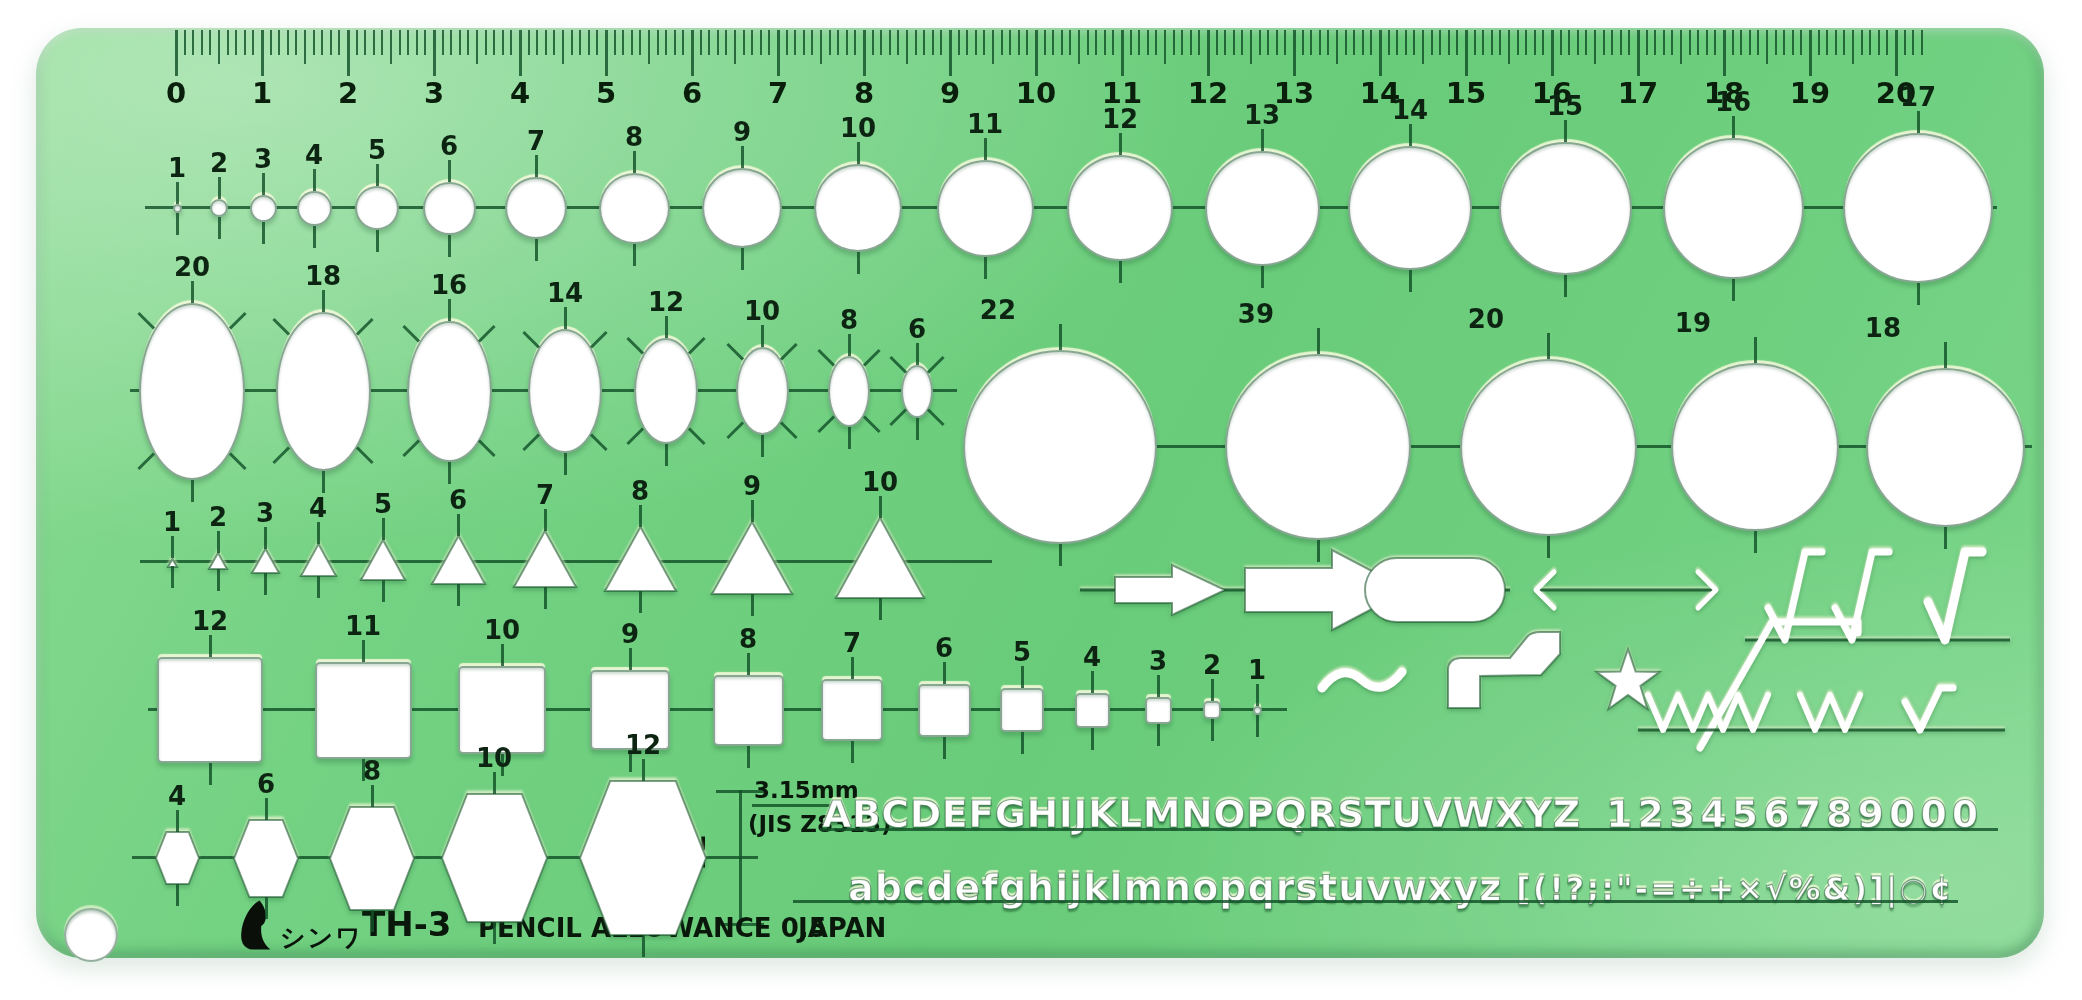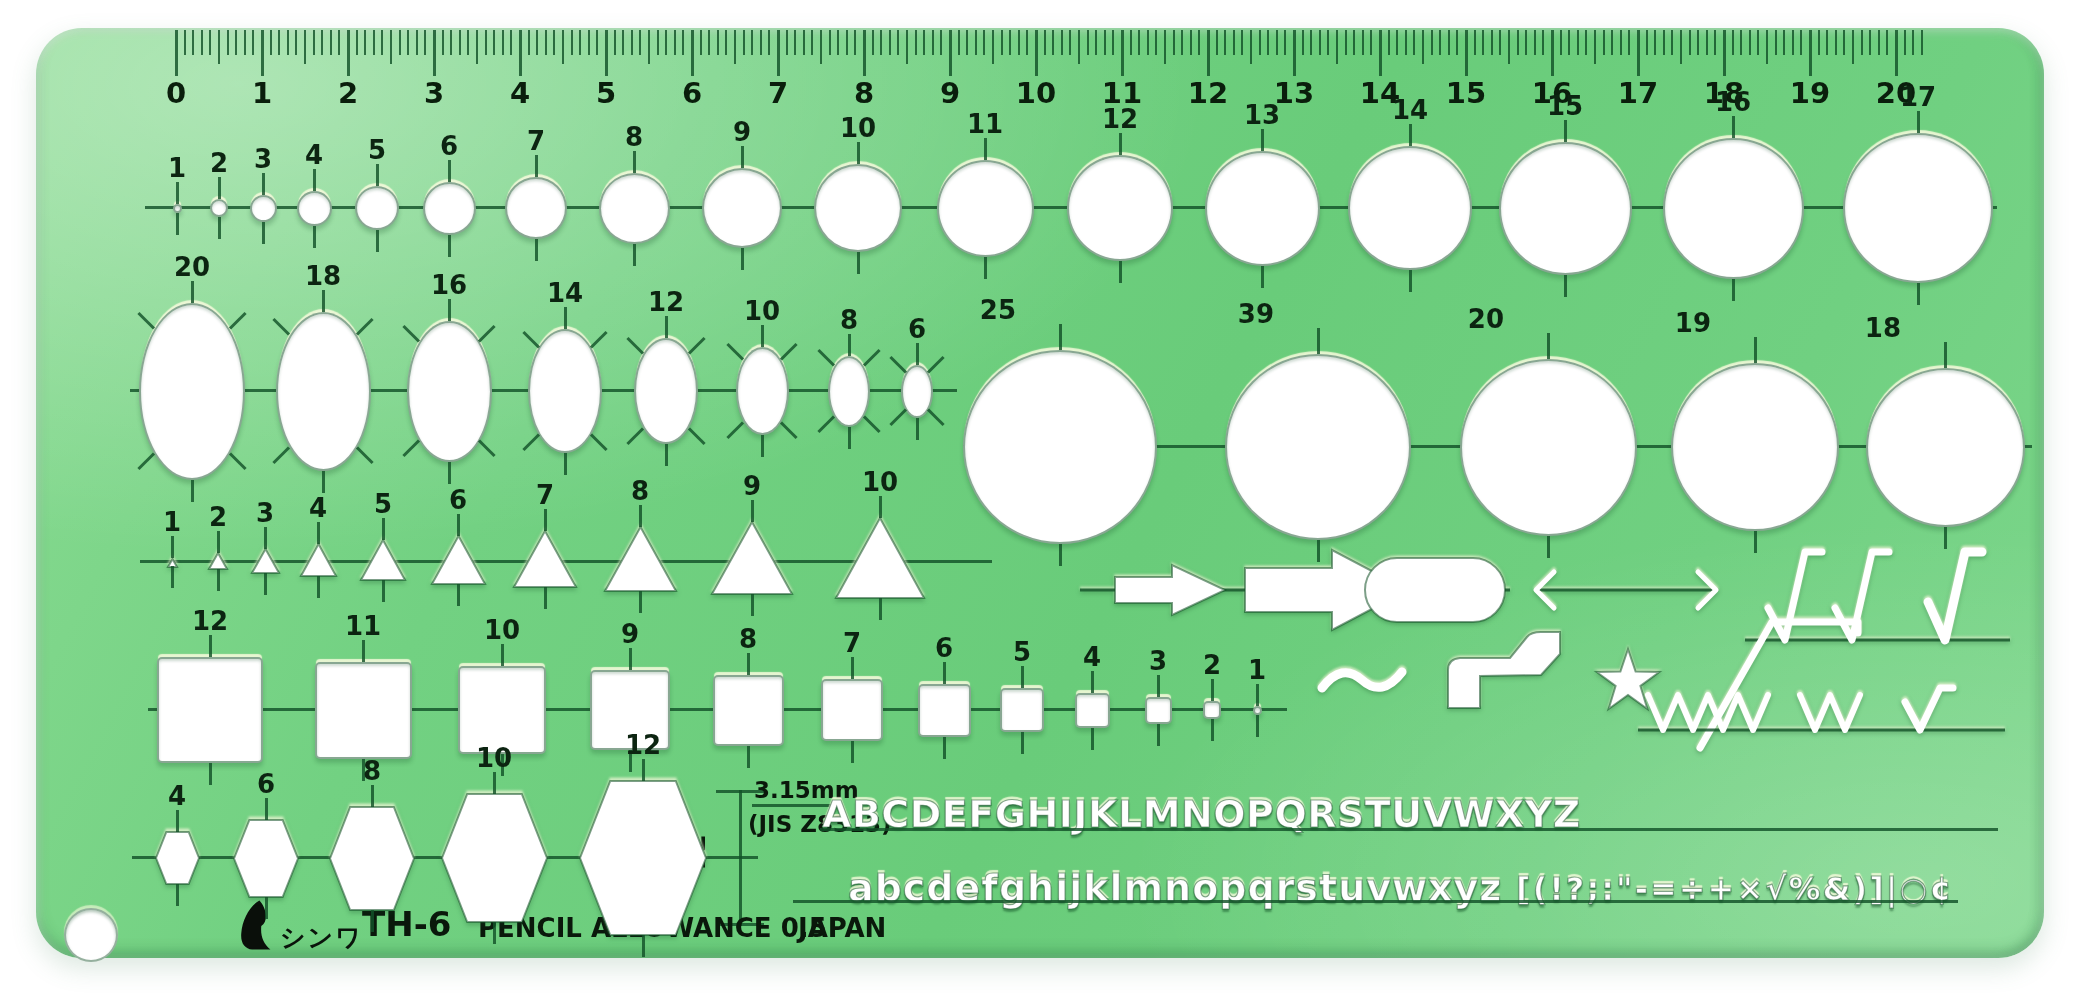--- a/index.html
+++ b/index.html
@@ -45,20 +45,21 @@
 
   <div class="gline" style="left:739px;top:790px;width:3px;height:136px"></div>
   <div class="gline" style="left:716px;top:790px;width:48px;height:3px"></div>
   <div class="gline" style="left:716px;top:923px;width:48px;height:3px"></div>
   <div class="print-text" style="left:678px;top:838px;font-size:26px;transform:rotate(-90deg)">12</div>
   <div class="print-text" style="left:754px;top:778px;font-size:23px">3.15mm</div>
   <div class="gline" style="left:752px;top:804px;width:86px;height:3px"></div>
   <div class="print-text" style="left:748px;top:812px;font-size:23px">(JIS Z8313)</div>
 
   <div class="stencil-text" style="left:822px;top:792px;font-size:38px;letter-spacing:0.5px">ABCDEFGHIJKLMNOPQRSTUVWXYZ</div>
+  <div class="stencil-text" style="left:1606px;top:792px;font-size:38px;letter-spacing:5px">123456789000</div>
   <div class="stencil-text" style="left:848px;top:866px;font-size:38px;letter-spacing:1px">abcdefghijklmnopqrstuvwxyz</div>
   <div class="stencil-text" style="left:1516px;top:870px;font-size:32px;letter-spacing:2px">[(!?;:"-=÷+×√%&amp;)]|○¢</div>
 
   <svg class="sym-svg" style="left:1050px;top:530px" width="1010" height="230" viewBox="0 0 1010 230" xmlns="http://www.w3.org/2000/svg">
     <g>
         <path class="engr" d="M30,60 H460"></path>
       </g>
     <g>
         <path class="cutF" d="M65,47 H122 V35 L175,60 L122,85 V73 H65 Z"></path>
       </g>
@@ -98,21 +99,21 @@
     </g>
   </svg>
 
   <div class="hole-punch"></div>
   <div class="brand-wrap">
     <svg width="40" height="58" viewBox="0 0 44 60" xmlns="http://www.w3.org/2000/svg">
       <path d="M28,3 C17,9 9,25 8,39 C7,50 12,56 20,57 L40,57 C32,50 29,42 30,31 C38,27 36,11 28,3 Z" fill="#0a0f0a"></path>
     </svg>
     <span>シンワ</span>
   </div>
-  <div class="print-text" style="left:362px;top:906px;font-size:34px">TH-6</div>
+  <div class="print-text" style="left:362px;top:906px;font-size:34px">TH-3</div>
   <div class="print-text" style="left:478px;top:914px;font-size:26px">PENCIL ALLOWANCE 0.5</div>
   <div class="print-text" style="left:798px;top:914px;font-size:26px">JAPAN</div>
 <div class="gline" style="left: 175px; top: 30px; width: 3px; height: 46px;"></div>
     <div class="gline" style="left: 183.6px; top: 30px; width: 2px; height: 25px;"></div>
     <div class="gline" style="left: 192.2px; top: 30px; width: 2px; height: 25px;"></div>
     <div class="gline" style="left: 200.8px; top: 30px; width: 2px; height: 25px;"></div>
     <div class="gline" style="left: 209.4px; top: 30px; width: 2px; height: 25px;"></div>
     <div class="gline" style="left: 218px; top: 30px; width: 2px; height: 34px;"></div>
     <div class="gline" style="left: 226.6px; top: 30px; width: 2px; height: 25px;"></div>
     <div class="gline" style="left: 235.2px; top: 30px; width: 2px; height: 25px;"></div>
@@ -469,21 +470,21 @@
     <div class="gtick" style="left: 915.5px; top: 342.5px; width: 3px; height: 22px;"></div>
     <div class="gtick" style="left: 915.5px; top: 417.5px; width: 3px; height: 22px;"></div>
     <div class="gtick" style="left: 928.328px; top: 370.738px; width: 22px; height: 3px; transform-origin: 0px 50%; transform: rotate(-45deg);"></div>
     <div class="gtick" style="left: 905.672px; top: 370.738px; width: 22px; height: 3px; transform-origin: 0px 50%; transform: rotate(-135deg);"></div>
     <div class="gtick" style="left: 928.328px; top: 408.262px; width: 22px; height: 3px; transform-origin: 0px 50%; transform: rotate(45deg);"></div>
     <div class="gtick" style="left: 905.672px; top: 408.262px; width: 22px; height: 3px; transform-origin: 0px 50%; transform: rotate(135deg);"></div>
     <div class="shape-label" style="left: 885px; top: 314.5px; width: 64px;">6</div>
     <div class="hole-shape" style="left: 963px; top: 350px; width: 190px; height: 190px; border-radius: 50%;"></div>
     <div class="gtick" style="left: 1058.5px; top: 324px; width: 3px; height: 26px;"></div>
     <div class="gtick" style="left: 1058.5px; top: 544px; width: 3px; height: 22px;"></div>
-    <div class="shape-label" style="left: 952px; top: 296px; width: 64px; text-align: right;">25</div>
+    <div class="shape-label" style="left: 952px; top: 296px; width: 64px; text-align: right;">22</div>
     <div class="hole-shape" style="left: 1225px; top: 354px; width: 182px; height: 182px; border-radius: 50%;"></div>
     <div class="gtick" style="left: 1316.5px; top: 328px; width: 3px; height: 26px;"></div>
     <div class="gtick" style="left: 1316.5px; top: 540px; width: 3px; height: 22px;"></div>
     <div class="shape-label" style="left: 1210px; top: 300px; width: 64px; text-align: right;">39</div>
     <div class="hole-shape" style="left: 1459.5px; top: 358.5px; width: 173px; height: 173px; border-radius: 50%;"></div>
     <div class="gtick" style="left: 1546.5px; top: 332.5px; width: 3px; height: 26px;"></div>
     <div class="gtick" style="left: 1546.5px; top: 535.5px; width: 3px; height: 22px;"></div>
     <div class="shape-label" style="left: 1440px; top: 304.5px; width: 64px; text-align: right;">20</div>
     <div class="hole-shape" style="left: 1671px; top: 363px; width: 164px; height: 164px; border-radius: 50%;"></div>
     <div class="gtick" style="left: 1753.5px; top: 337px; width: 3px; height: 26px;"></div>

